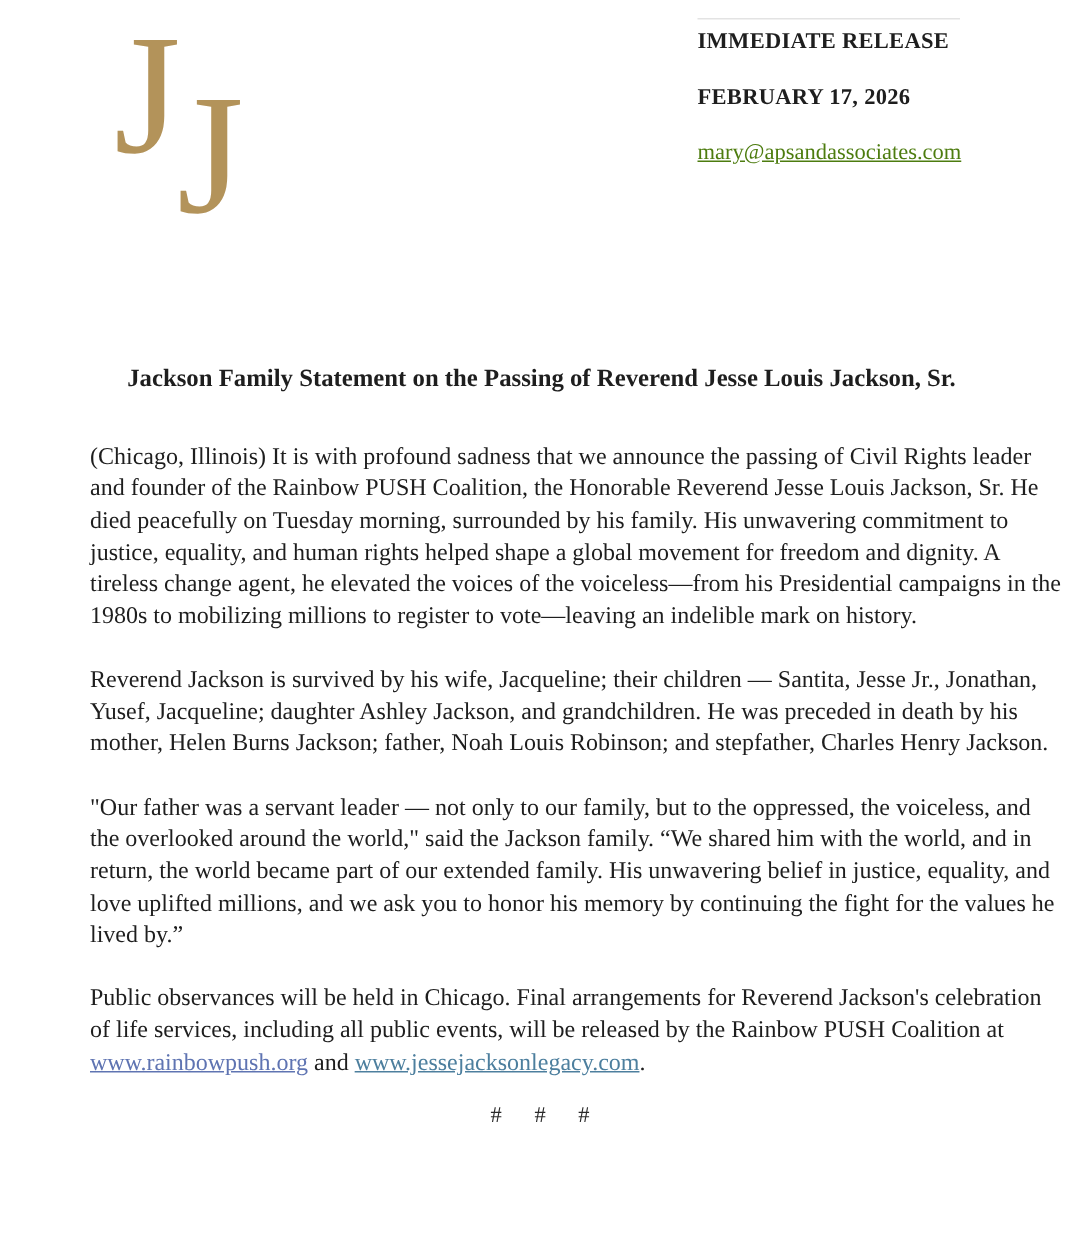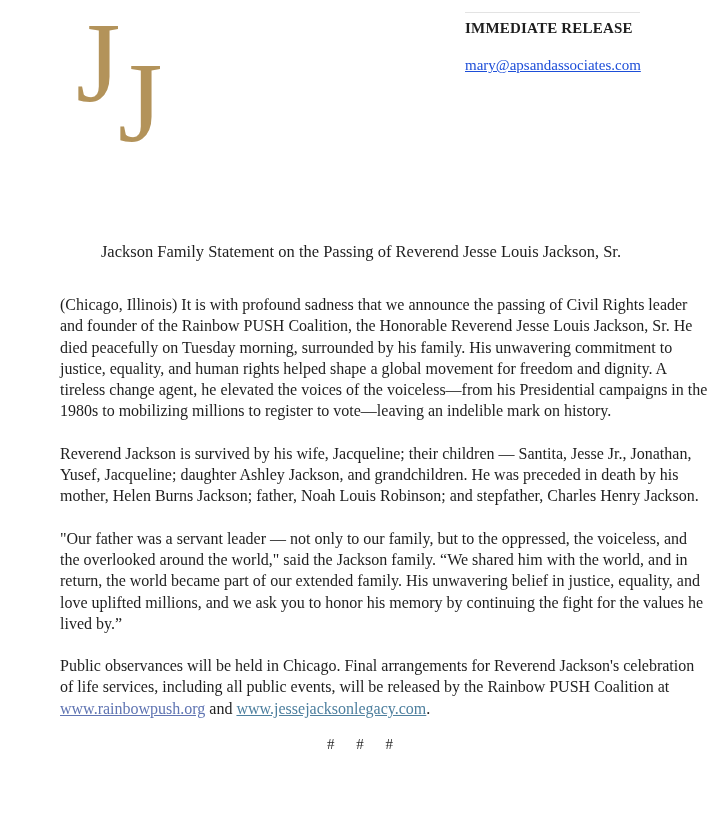--- a/index.html
+++ b/index.html
@@ -68,21 +68,21 @@
     cursor: pointer;
   }
 
   
   .doc-title {
     position: absolute;
     top: 242px;
     left: 37px;
     width: 648px;
     text-align: center;
-    font-weight: normal;
+    font-weight: bold;
     font-size: 16.5px;
   }
   .doc-body {
     position: absolute;
     top: 294px;
     left: 37px;
     width: 650px;
     font-size: 16px;
     line-height: 21.3px;
     margin-left: 23px;
@@ -113,22 +113,23 @@
 
     <div class="faint-line"></div>
 
     <div class="logo">
       <span class="letter letter-1" style="color: rgb(179, 147, 90);">J</span>
       <span class="letter letter-2" style="color: rgb(179, 147, 90);">J</span>
     </div>
 
     <div class="release-block">
       <div class="release-label">IMMEDIATE RELEASE</div>
+      <div class="release-date">FEBRUARY 17, 2026</div>
       <div class="contact-line">
-        <a class="email-link" style="color: #1d4ed8;">mary@apsandassociates.com</a>
+        <a class="email-link" style="color: #4d7c0f;">mary@apsandassociates.com</a>
       </div>
     </div>
   </div>
 
   <h1 class="doc-title">Jackson Family Statement on the Passing of Reverend Jesse Louis Jackson, Sr.</h1>
 
   <div class="doc-body">
     <p>(Chicago, Illinois) It is with profound sadness that we announce the passing of Civil Rights leader and founder of the Rainbow PUSH Coalition, the Honorable Reverend Jesse Louis Jackson, Sr. He died peacefully on Tuesday morning, surrounded by his family. His unwavering commitment to justice, equality, and human rights helped shape a global movement for freedom and dignity. A tireless change agent, he elevated the voices of the voiceless—from his Presidential campaigns in the 1980s to mobilizing millions to register to vote—leaving an indelible mark on history.</p>
     <p>Reverend Jackson is survived by his wife, Jacqueline; their children — Santita, Jesse Jr., Jonathan, Yusef, Jacqueline; daughter Ashley Jackson, and grandchildren. He was preceded in death by his mother, Helen Burns Jackson; father, Noah Louis Robinson; and stepfather, Charles Henry Jackson.</p>
     <p>"Our father was a servant leader — not only to our family, but to the oppressed, the voiceless, and the overlooked around the world," said the Jackson family. “We shared him with the world, and in return, the world became part of our extended family. His unwavering belief in justice, equality, and love uplifted millions, and we ask you to honor his memory by continuing the fight for the values he lived by.”</p>

